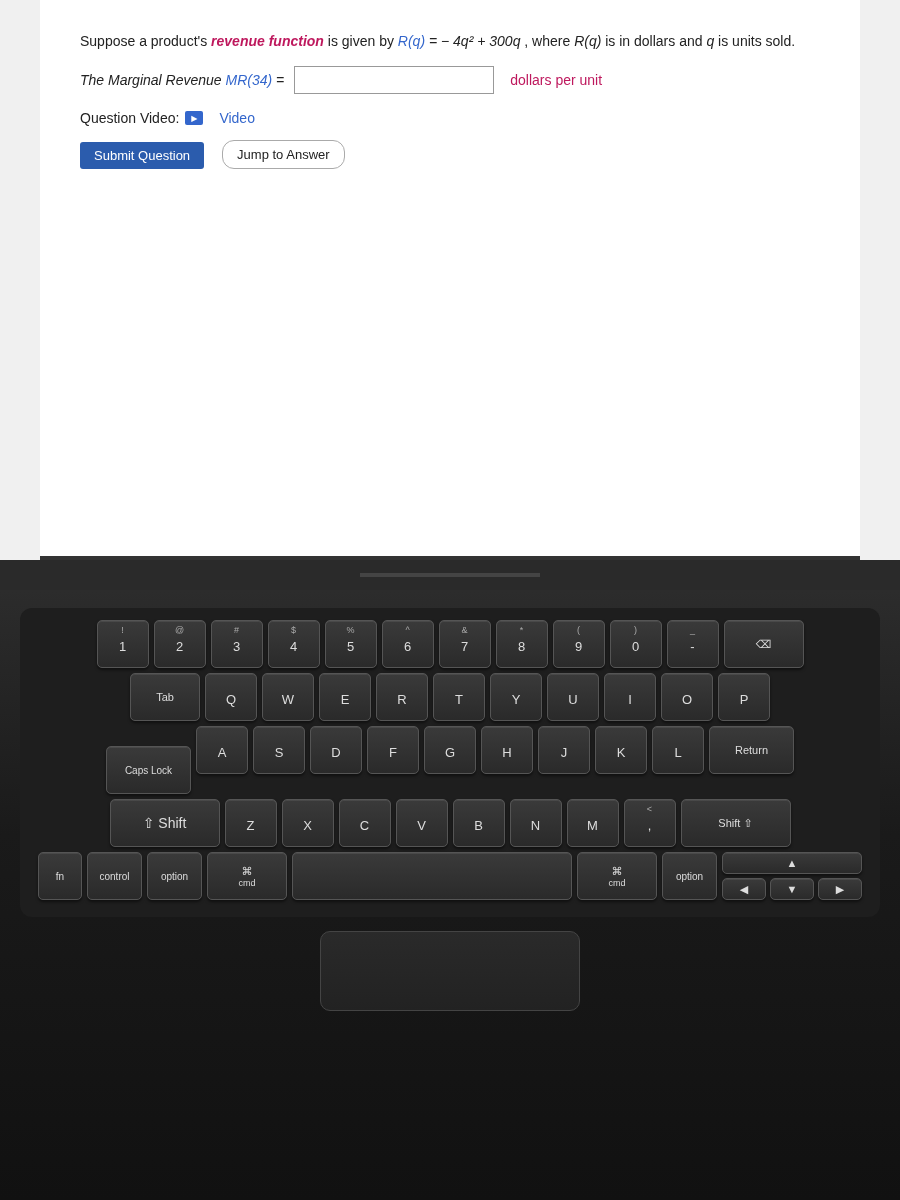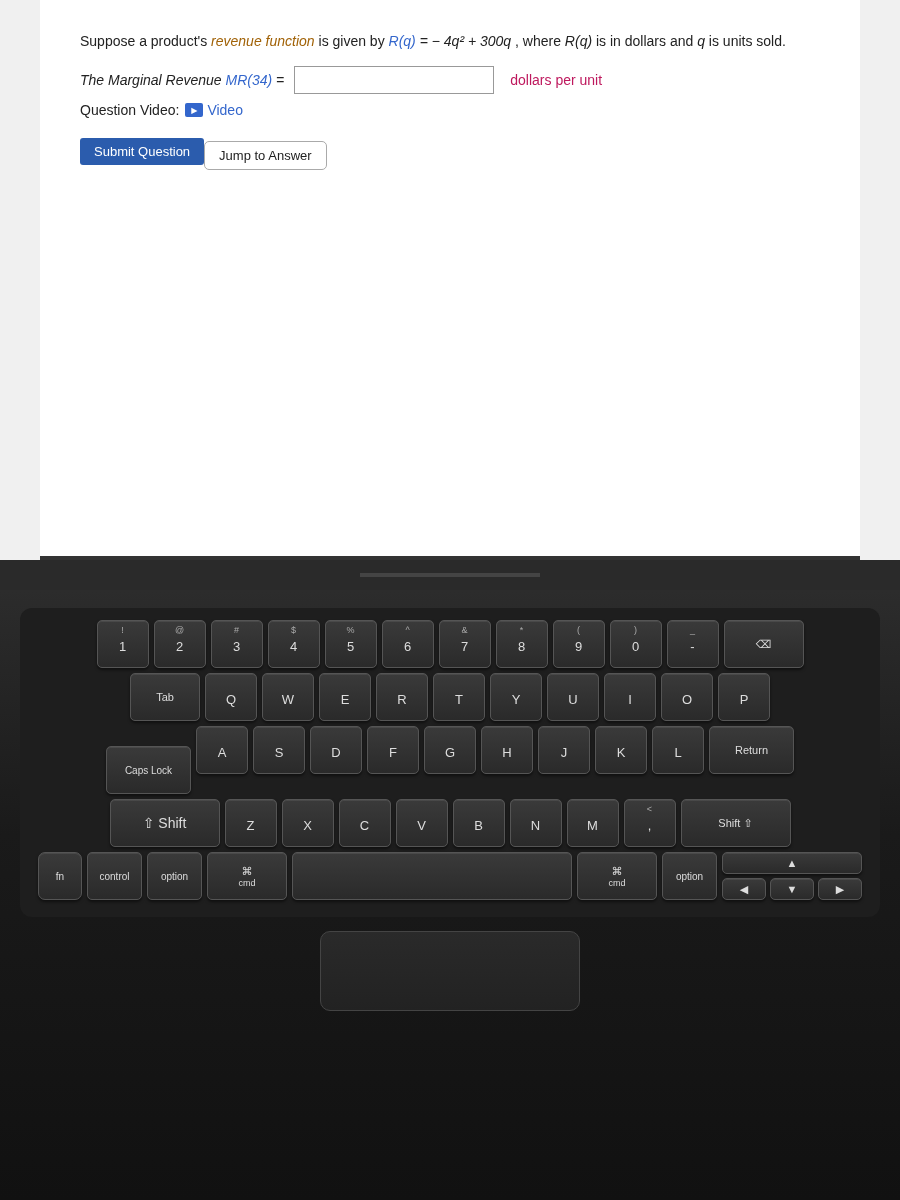--- a/index.html
+++ b/index.html
@@ -28,30 +28,30 @@
       padding: 30px 40px;
       border-bottom: 4px solid #333;
     }
 
     .problem-text {
       font-size: 14px;
       color: #222;
       line-height: 1.6;
       margin-bottom: 14px;
     }
-    .problem-text .highlight-red { color: #a16207; font-style: italic; }
+    .problem-text .highlight-red { color: #be185d; font-style: italic; font-weight: bold; }
     .problem-text .highlight-blue { color: #3366cc; font-style: italic; }
     .problem-text .math { font-style: italic; }
     .problem-text .underline { text-decoration: underline; }
 
     .marginal-row {
       display: flex;
       align-items: center;
       gap: 10px;
-      margin-bottom: 8px;
+      margin-bottom: 16px;
       font-size: 14px;
       color: #222;
     }
     .marginal-label { font-style: italic; }
     .marginal-label .mr-highlight { color: #3366cc; font-style: italic; }
     .answer-input {
       border: 1px solid #999;
       padding: 4px 8px;
       width: 200px;
       height: 28px;
@@ -67,62 +67,61 @@
       margin-bottom: 14px;
       display: flex;
       align-items: center;
       gap: 6px;
     }
     .video-link {
       color: #3366cc;
       text-decoration: none;
       display: flex;
       align-items: center;
-      gap: 4px;
+      gap: 16px;
       font-size: 14px;
     }
     .video-icon {
       width: 18px;
       height: 14px;
       background: #3366cc;
       border-radius: 2px;
       display: inline-flex;
       align-items: center;
       justify-content: center;
     }
     .video-icon::after {
       content: '▶';
       color: white;
       font-size: 8px;
     }
 
     .button-row {
       display: flex;
-      gap: 0;
-      align-items: center;
+      gap: 18px;
+      align-items: flex-end;
     }
 
     .btn-submit {
       background: #2b5cad;
       color: white;
       border: none;
       padding: 6px 14px;
       font-size: 13px;
       cursor: pointer;
       border-radius: 3px;
     }
     .btn-jump {
       background: #ffffff;
       color: #222;
       border: 1px solid #aaa;
       padding: 6px 14px;
       font-size: 13px;
       cursor: pointer;
-      border-radius: 5px;
-      margin-top: 9px;
+      border-radius: 12px;
     }
 
     
     .laptop-bar {
       width: 900px;
       height: 30px;
       background: #2a2a2a;
       position: relative;
     }
     .laptop-bar::after {
@@ -390,21 +389,21 @@
           <span class="main-char">M</span>
         </div>
       <div class="key">
           <span class="top-char">&lt;</span>
           <span class="main-char">,</span>
         </div>
       <div class="key widest" style="font-size:11px;">Shift ⇧</div>
     </div>
 
     <div class="key-row">
-      <div class="key" style="min-width:44px;font-size:10px;border-radius:7px;">fn</div>
+      <div class="key" style="min-width:44px;font-size:10px;">fn</div>
       <div class="key" style="min-width:55px;font-size:10px;">control</div>
       <div class="key" style="min-width:55px;font-size:10px;">option</div>
       <div class="key cmd-key" style="min-width:80px;font-size:11px;">
         <div>⌘</div>
         <div style="font-size:9px;">cmd</div>
       </div>
       <div class="key space"></div>
       <div class="key cmd-key" style="min-width:80px;font-size:11px;">
         <div>⌘</div>
         <div style="font-size:9px;">cmd</div>

